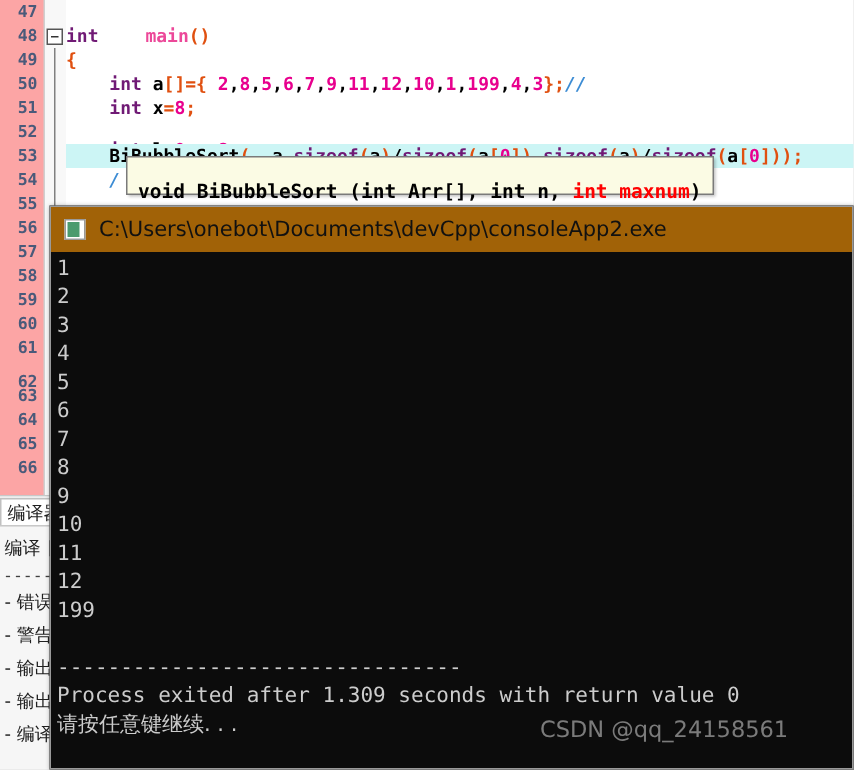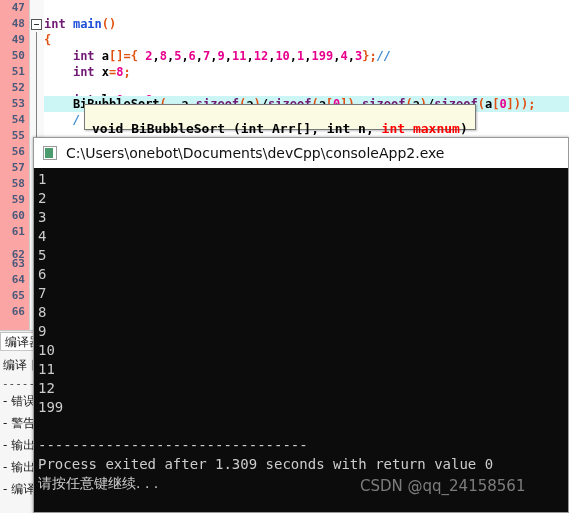--- a/index.html
+++ b/index.html
@@ -102,21 +102,21 @@
     left: -44px;
     padding-left: 44px;
     right: 0;
     width: 613px;
   }
   .kw { color: #701a75; }
   .num { color: #e8008e; }
   .op { color: #e05010; }
   .brace { color: #e05010; }
   .cmt { color: #3c8cd4; font-style: italic; font-weight: bold; }
-  .fn { color: #1d4ed8; }
+  .fn { color: #ec4899; margin-left: 24px; }
 
   
   #tooltip {
     position: absolute;
     left: 84px; top: 104px;
     height: 24px;
     line-height: 24px;
     background: #fbfbe4;
     border: 1px solid #7a7a7a;
     box-shadow: 1px 1px 2px rgba(0,0,0,0.25);
@@ -205,21 +205,21 @@
     border: 1px solid #9a9a9a;
     box-sizing: border-box;
     z-index: 60;
     box-shadow: 0 0 3px rgba(0,0,0,0.35);
   }
   #console-titlebar {
     position: absolute;
     left: 0; top: 0;
     width: 100%;
     height: 30px;
-    background: #ffffff;
+    background: #a16207;
     box-sizing: border-box;
     display: flex;
     align-items: center;
     padding-left: 9px;
   }
   #console-icon {
     width: 14px; height: 14px;
     background: #ffffff;
     border: 1px solid #9a9a9a;
     box-sizing: border-box;

